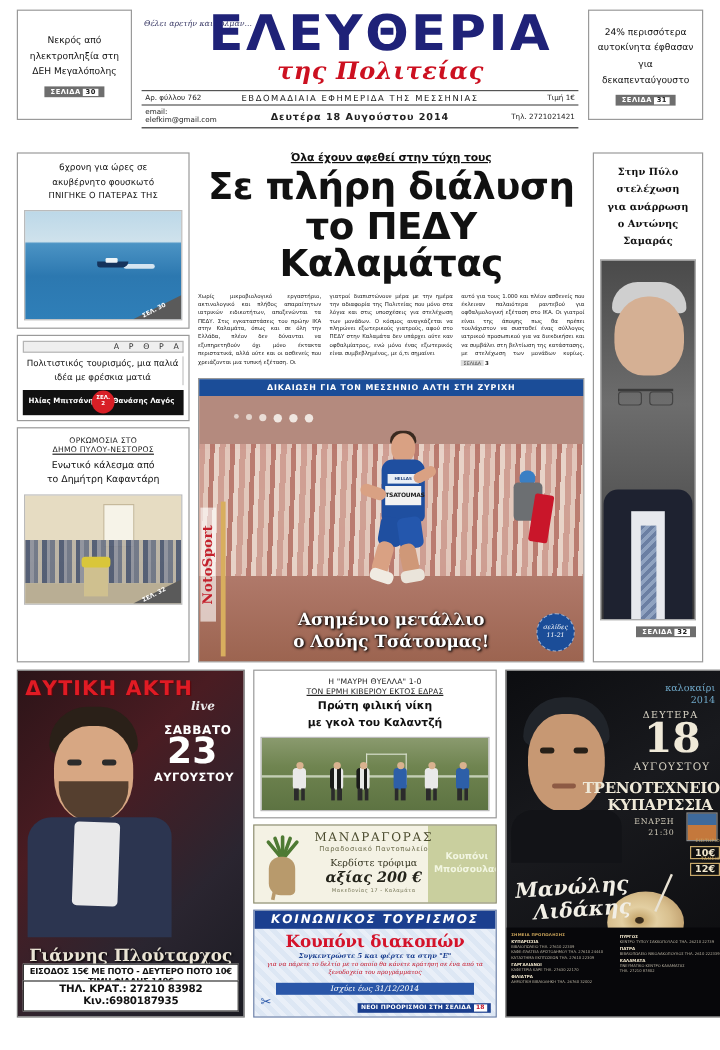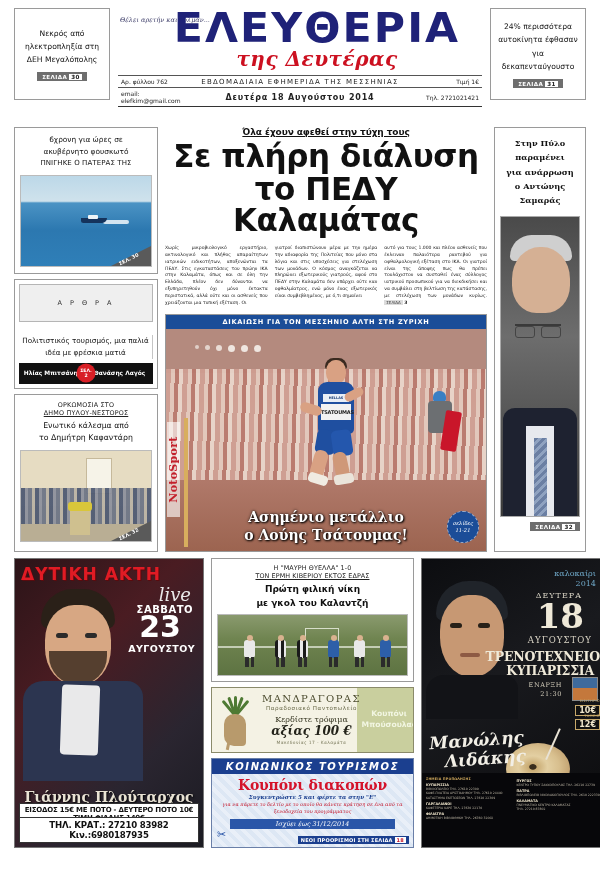--- a/index.html
+++ b/index.html
@@ -86,24 +86,24 @@
     border-color: transparent transparent #5a5a5a transparent;
   }
   .corner-flag span {
     position: absolute; left: -33px; top: 10px; color: #fff; font-size: 5px;
     font-weight: bold; transform: rotate(-27deg); white-space: nowrap;
   }
 
   
   .arthra-box { border: 1px solid #9a9a9a; padding: 4px; background: #fff; }
   .arthra-title {
-    border: 1px solid #b5b5b5; background: #efefef; text-align: center;
-    font-size: 6.5px; letter-spacing: 3px; padding: 14px 0; color: #333;
-  }
-  .arthra-cols { display: flex; margin-top: 13px; }
+    border: 1px solid #b5b5b5; background: #efefef; text-align: right;
+    font-size: 6.5px; letter-spacing: 3px; padding: 0 0; color: #333;
+  }
+  .arthra-cols { display: flex; margin-top: 3px; }
   .arthra-col {
     flex: 1; text-align: center; font-size: 7.2px; line-height: 1.65;
     padding: 0 3px; color: #111;
   }
   .arthra-col:first-child { border-right: 1px solid #c5c5c5; }
   .arthra-names {
     display: flex; background: #111; margin-top: 4px; position: relative; height: 21px;
   }
   .arthra-name {
     flex: 1; color: #fff; font-size: 5.9px; line-height: 1.5; text-align: center;
@@ -250,22 +250,22 @@
   .ad-concert {
     height: 100%; border: 1px solid #777; position: relative; overflow: hidden;
     background: linear-gradient(135deg,#2b1418 0%,#4a1c22 35%,#2a2530 70%,#1b1b22 100%);
   }
   .ac-title {
     position: absolute; left: 6px; top: 5px; right: 6px;
     font-family: "DejaVu Sans", sans-serif; font-weight: bold; font-size: 17px;
     color: #e01b24; letter-spacing: 1px; text-shadow: 1px 1px 0 #5a0a0e;
   }
   .ac-live {
-    position: absolute; right: 12px; top: 25px;
-    font-family: "DejaVu Serif", serif; font-style: italic; font-size: 18px; color: #eaeaea;
+    position: absolute; right: 24px; top: 25px;
+    font-family: "DejaVu Serif", serif; font-style: italic; font-size: 10px; color: #eaeaea; font-weight: bold;
   }
   .ac-sat { position: absolute; right: 10px; top: 45px; font-size: 10px; font-weight: bold; color: #fff; letter-spacing: .5px; }
   .ac-day { position: absolute; right: 22px; top: 53px; font-size: 30px; font-weight: bold; color: #fff; line-height: 1; }
   .ac-mon { position: absolute; right: 8px; top: 84px; font-size: 9.5px; font-weight: bold; color: #fff; letter-spacing: .4px; }
   .singer { position: absolute; left: 8px; top: 30px; width: 120px; height: 190px; }
   .si-hair { position: absolute; left: 18px; top: 0; width: 74px; height: 40px; background: #2a2018; border-radius: 38px 38px 10px 10px; }
   .si-face { position: absolute; left: 22px; top: 16px; width: 66px; height: 80px; background: #d7a783; border-radius: 44% 44% 46% 46%; }
   .si-beard { position: absolute; left: 26px; top: 62px; width: 58px; height: 34px; background: #4a3628; border-radius: 0 0 32px 32px; opacity: .92; }
   .si-eyeL { position: absolute; left: 33px; top: 44px; width: 12px; height: 5px; background: #2b2b2b; border-radius: 3px; }
   .si-eyeR { position: absolute; left: 62px; top: 44px; width: 12px; height: 5px; background: #2b2b2b; border-radius: 3px; }
@@ -394,21 +394,21 @@
       <div class="txt">Νεκρός από ηλεκτροπληξία στη ΔΕΗ Μεγαλόπολης</div>
       <div class="page-badge">
         <span>ΣΕΛΙΔΑ</span><span class="num">30</span>
       </div>
     </div>
 
     <div class="mast-center">
       <div class="motto">Θέλει αρετήν και τόλμαν...</div>
       <div class="logo-row">
         <div class="logo-main">ΕΛΕΥΘΕΡΙΑ</div>
-        <div class="logo-sub">της Δευτέρας</div>
+        <div class="logo-sub">της Πολιτείας</div>
       </div>
       <div class="mast-line">
         <span class="ml-left">Αρ. φύλλου 762</span>
         <span class="ml-mid">ΕΒΔΟΜΑΔΙΑΙΑ ΕΦΗΜΕΡΙΔΑ ΤΗΣ ΜΕΣΣΗΝΙΑΣ</span>
         <span class="ml-right">Τιμή 1€</span>
       </div>
       <div class="mast-line2">
         <span class="ml-left">email: elefkim@gmail.com</span>
         <span class="ml-mid">Δευτέρα 18 Αυγούστου 2014</span>
         <span class="ml-right">Τηλ. 2721021421</span>
@@ -548,21 +548,21 @@
             <span>11-21</span>
           </div>
         </div>
       </div>
     </div>
 
     <div class="col-right">
       <div class="right-box">
         <div class="right-h">
           <div>Στην Πύλο</div>
-          <div>παραμένει</div>
+          <div>στελέχωση</div>
           <div>για ανάρρωση</div>
           <div>ο Αντώνης</div>
           <div>Σαμαράς</div>
         </div>
         <div class="photo-pol">
           <div class="pol-hair"></div>
           <div class="pol-head"></div>
           <div class="pol-glass"></div>
           <div class="pol-suit"></div>
           <div class="pol-shirt"></div>
@@ -658,21 +658,21 @@
             <i style="transform:rotate(0deg)"></i>
               <i style="transform:rotate(20deg)"></i>
             <i style="transform:rotate(40deg)"></i>
           </div>
           <div class="am-root"></div>
         </div>
         <div class="am-text">
           <div class="am-t1">ΜΑΝΔΡΑΓΟΡΑΣ</div>
           <div class="am-t2">Παραδοσιακό Παντοπωλείο</div>
           <div class="am-t3">Κερδίστε τρόφιμα</div>
-          <div class="am-t4">αξίας 100 €</div>
+          <div class="am-t4">αξίας 200 €</div>
           <div class="am-t5">Μακεδονίας 17 - Καλαμάτα</div>
         </div>
         <div class="am-right">
           <div class="am-r1">Κουπόνι</div>
           <div class="am-r1">Μπούσουλας</div>
         </div>
       </div>
 
       <div class="ad-tourism">
         <div class="at-band">ΚΟΙΝΩΝΙΚΟΣ ΤΟΥΡΙΣΜΟΣ</div>

